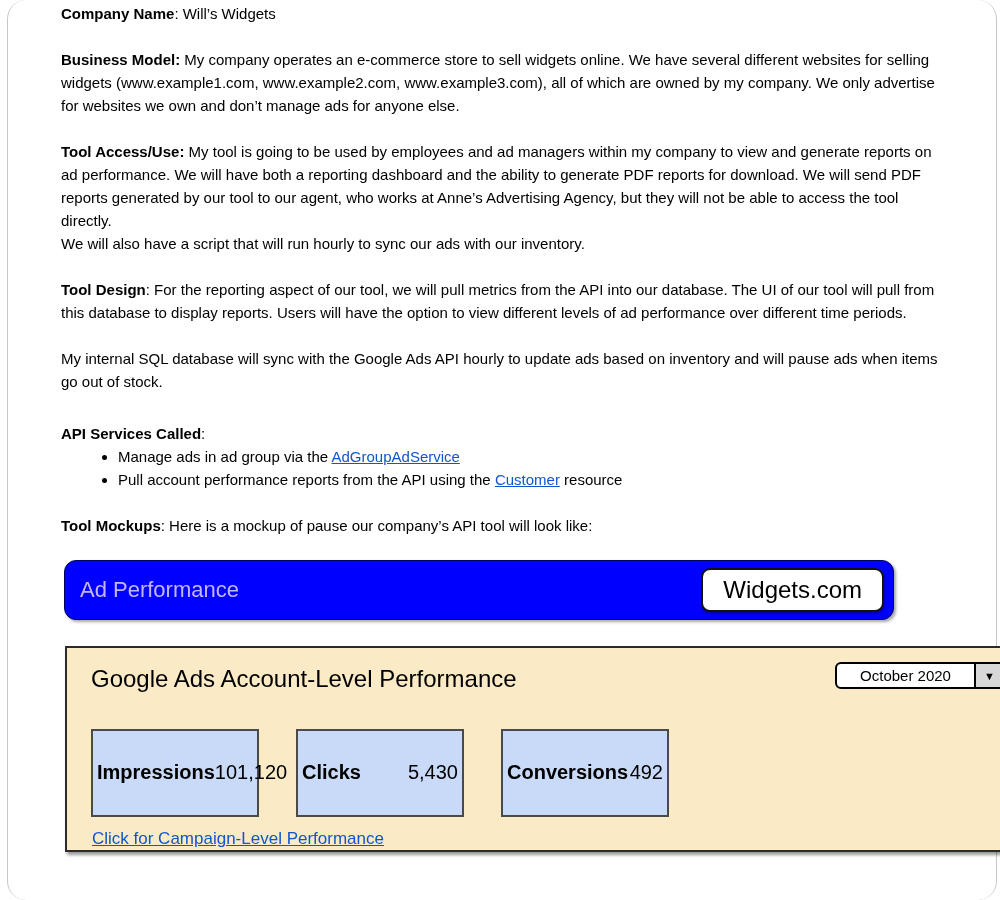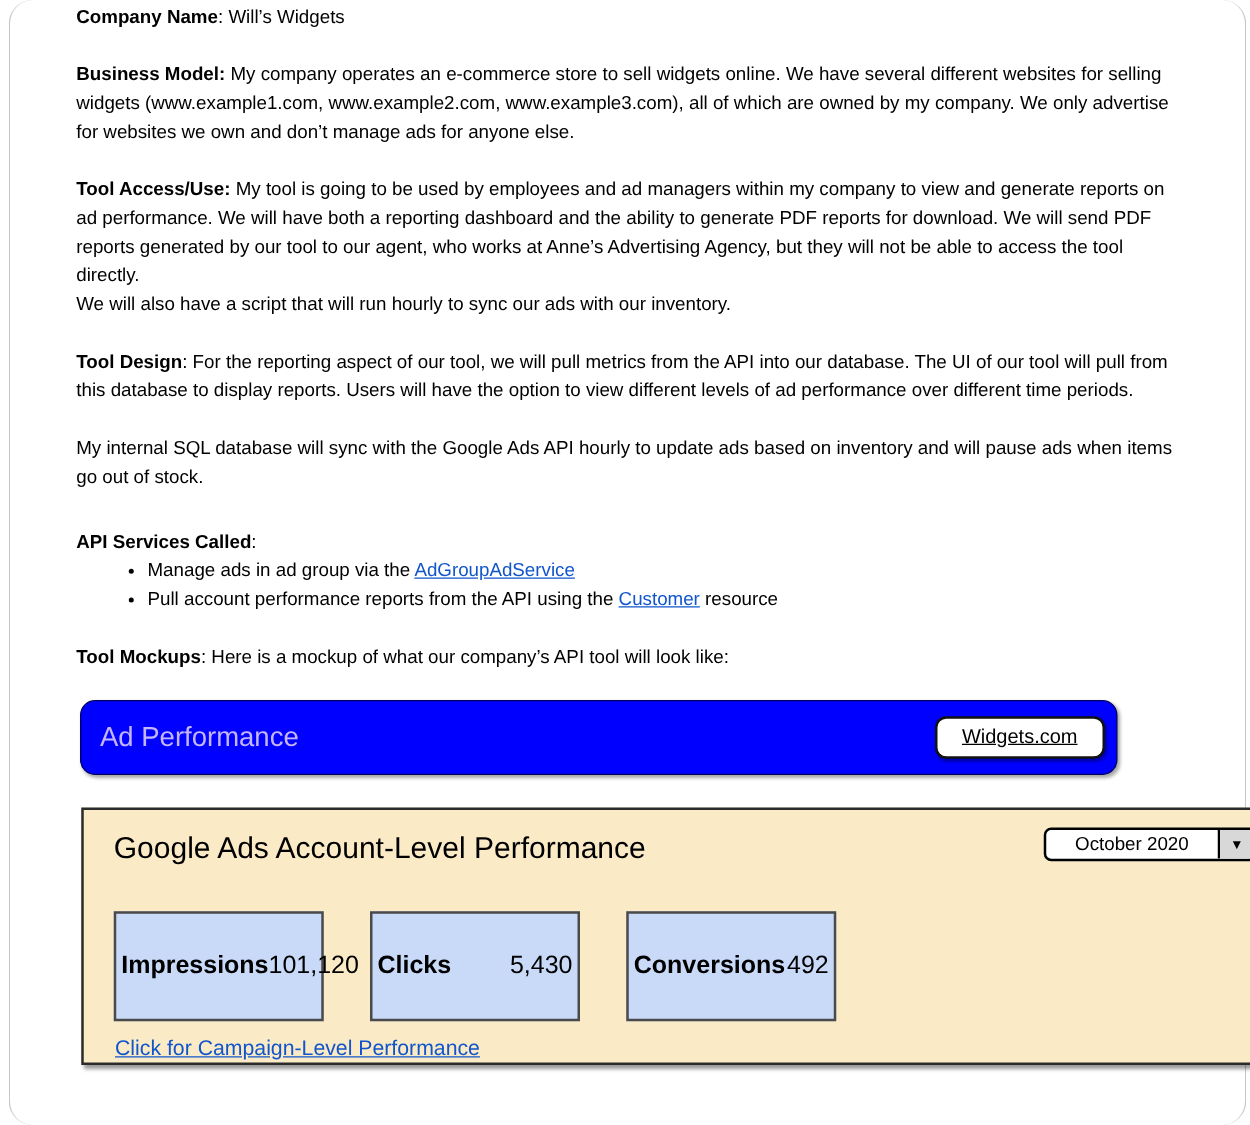--- a/index.html
+++ b/index.html
@@ -38,24 +38,23 @@
     display: flex; align-items: center;
     padding: 0 9px 0 15px;
     box-shadow: 2px 2px 3px rgba(0,0,0,0.35);
   }
   .bar-title { color: #c4b5fd; font-size: 22px; flex: 1; }
   .brand {
     background: #ffffff;
     border: 2px solid #111111;
     border-radius: 9px;
     padding: 6px 20px;
-    font-size: 16px;
+    font-size: 24px;
     color: #000;
     box-shadow: 1px 2px 2px rgba(0,0,0,0.3);
-    text-decoration: underline;
   }
 
   
   .panel {
     margin-left: 4px;
     width: 956px; height: 206px;
     background: #faebc6;
     border: 2px solid #2b2b2b;
     box-shadow: 2px 3px 3px rgba(0,0,0,0.4);
     padding: 12px 14px 10px 24px;
@@ -110,21 +109,21 @@
 
   <p><span>My internal SQL database will sync with the Google Ads API hourly to update ads based on inventory and will pause ads when items go out of stock.</span></p>
 
   <p class="tight"><span class="b">API Services Called</span><span>:</span></p>
 
   <ul>
     <li><span>Manage ads in ad group via the </span><a>AdGroupAdService</a><span></span></li>
     <li><span>Pull account performance reports from the API using the </span><a>Customer</a><span> resource</span></li>
   </ul>
 
-  <p><span class="b">Tool Mockups</span><span>: Here is a mockup of what our company’s API tool will look like:</span></p>
+  <p><span class="b">Tool Mockups</span><span>: Here is a mockup of pause our company’s API tool will look like:</span></p>
 
   <div class="mockup-bar">
     <span class="bar-title">Ad Performance</span>
     <span class="brand">Widgets.com</span>
   </div>
 
   <div class="panel">
     <div class="panel-head">
       <span class="panel-title">Google Ads Account-Level Performance</span>
       <div class="dropdown">

